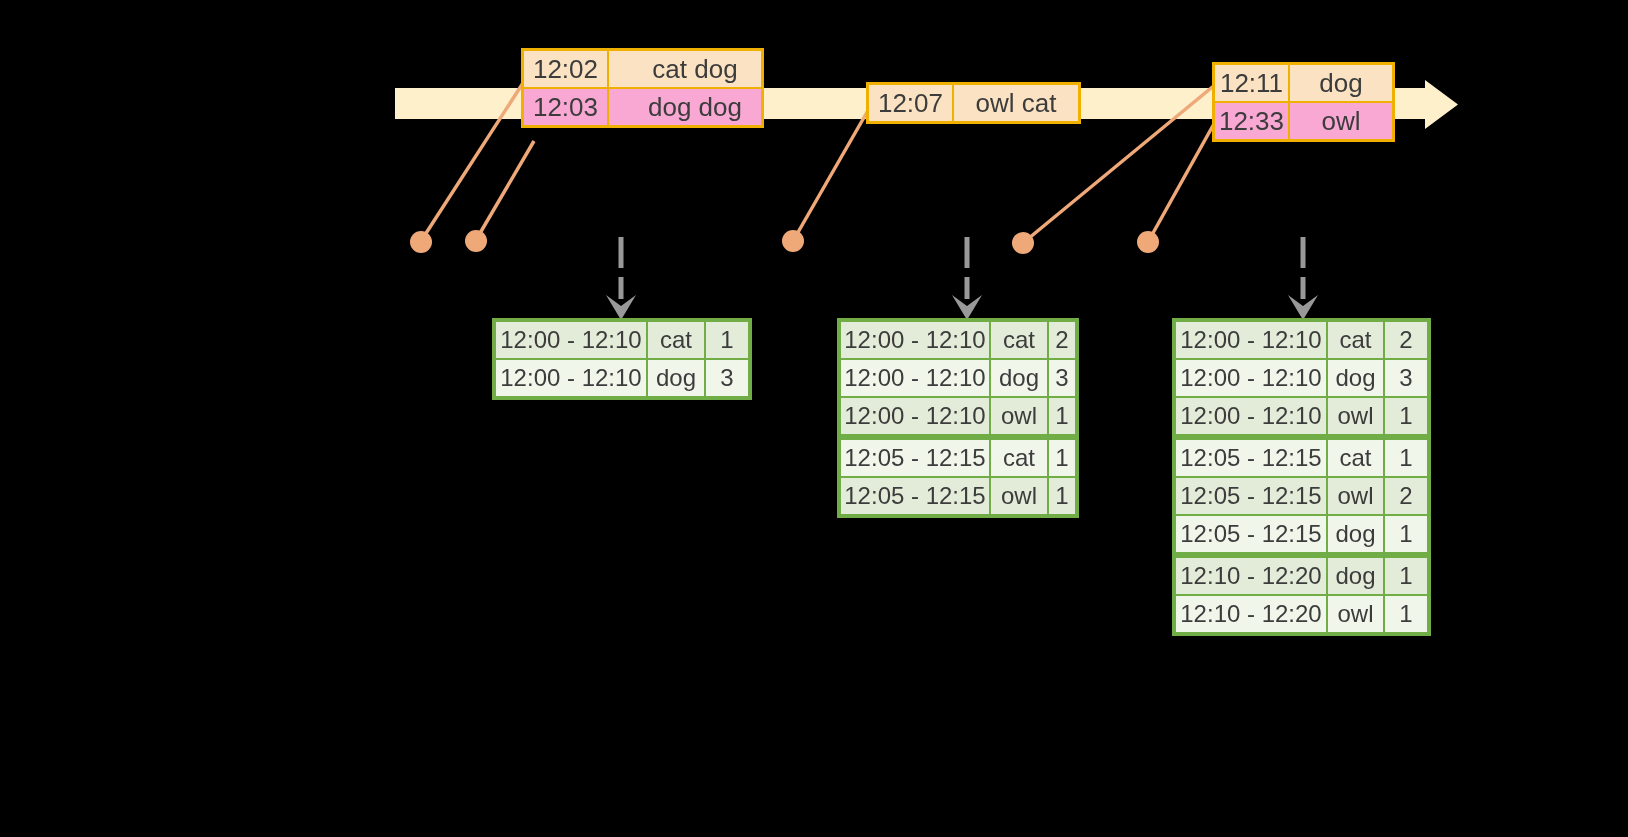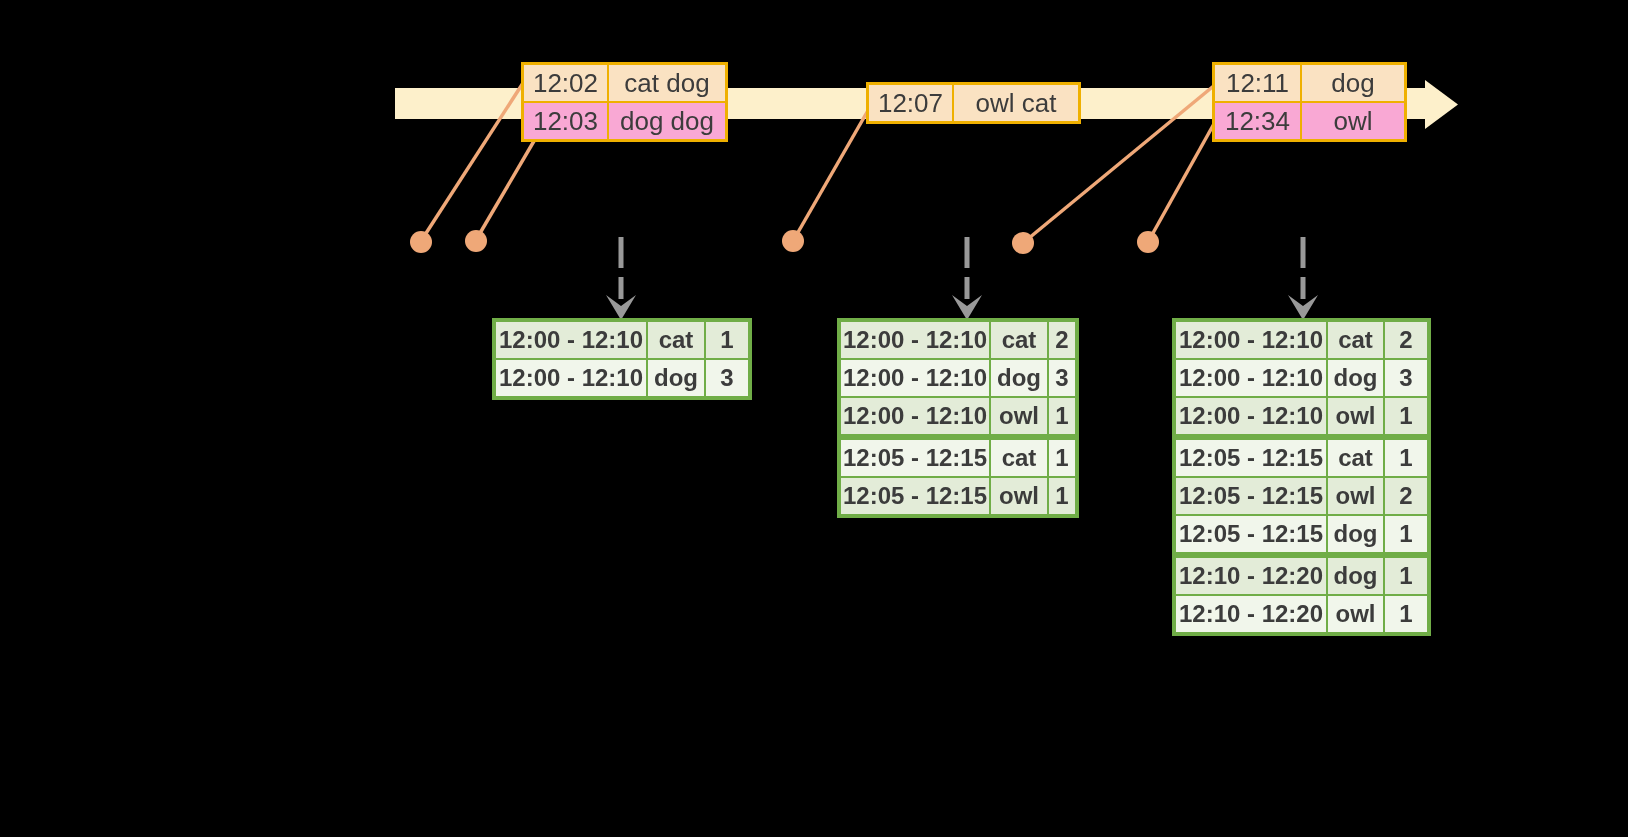--- a/index.html
+++ b/index.html
@@ -10,27 +10,27 @@
   
   #overlay{position:absolute;left:0;top:0;width:1628px;height:837px;z-index:1;}
   
   .otable{position:absolute;z-index:2;background:#EFB000;border:3px solid #EFB000;
           display:flex;flex-direction:column;gap:2px;}
   .orow{display:flex;gap:2px;}
   .ocell{height:36px;display:flex;align-items:center;justify-content:center;
          font-size:26px;line-height:1;}
   .peach{background:#FAE2C2;}
   .cream{background:#f9a8d4;}
-  #etable1{left:521px;top:62px;}  #etable1 .time{width:83px;}  #etable1 .words{width:116px;}
+  #etable1{left:521px;top:48px;}  #etable1 .time{width:83px;}  #etable1 .words{width:132px;padding-left:20px;}
   #etable2{left:866px;top:82px;}  #etable2 .time{width:83px;}  #etable2 .words{width:124px;}
-  #etable3{left:1212px;top:62px;} #etable3 .time{width:85px;}  #etable3 .words{width:102px;}
+  #etable3{left:1212px;top:62px;} #etable3 .time{width:73px;}  #etable3 .words{width:102px;}
   
   .gtable{position:absolute;z-index:2;background:#70AD47;border:4px solid #70AD47;
           display:flex;flex-direction:column;gap:2px;top:318px;}
-  .grow{display:flex;gap:2px;font-weight:bold;}
+  .grow{display:flex;gap:2px;}
   .grow.gsep{margin-top:4px;}
   .gcell{height:36px;display:flex;align-items:center;justify-content:center;
          font-size:24px;line-height:1;}
   .grow:nth-child(odd) .gcell{background:#E3ECD8;}
   .grow:nth-child(even) .gcell{background:#F1F6EB;}
   #rtable1{left:492px;}  #rtable1 .win{width:150px;} #rtable1 .word{width:56px;} #rtable1 .cnt{width:42px;}
   #rtable2{left:837px;}  #rtable2 .win{width:148px;} #rtable2 .word{width:56px;} #rtable2 .cnt{width:26px;}
   #rtable3{left:1172px;} #rtable3 .win{width:150px;} #rtable3 .word{width:55px;} #rtable3 .cnt{width:42px;}
 </style>
 </head>
@@ -87,21 +87,21 @@
       <div class="ocell words peach">owl cat</div>
     </div>
   </div>
 
   <div id="etable3" class="otable">
     <div class="orow">
       <div class="ocell time peach">12:11</div>
       <div class="ocell words peach">dog</div>
     </div>
     <div class="orow">
-      <div class="ocell time cream">12:34</div>
+      <div class="ocell time cream">12:33</div>
       <div class="ocell words cream">owl</div>
     </div>
   </div>
 
   <div id="rtable1" class="gtable">
     <div class="grow">
       <div class="gcell win">12:00 - 12:10</div>
       <div class="gcell word">cat</div>
       <div class="gcell cnt">1</div>
     </div>

